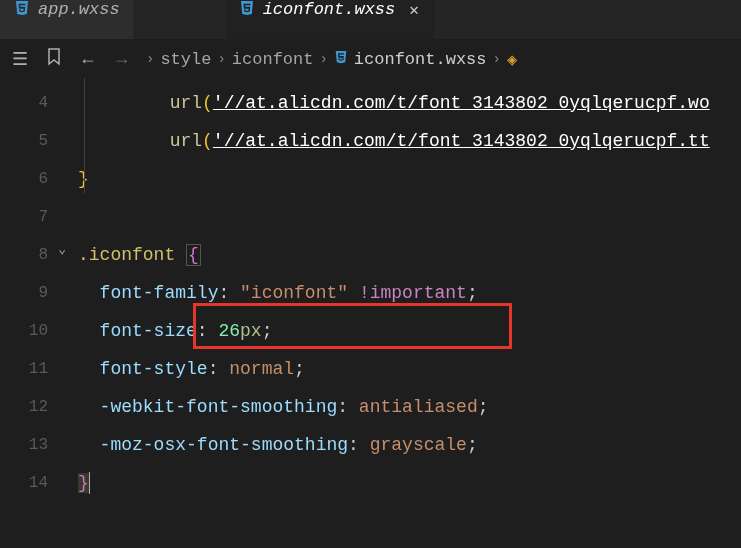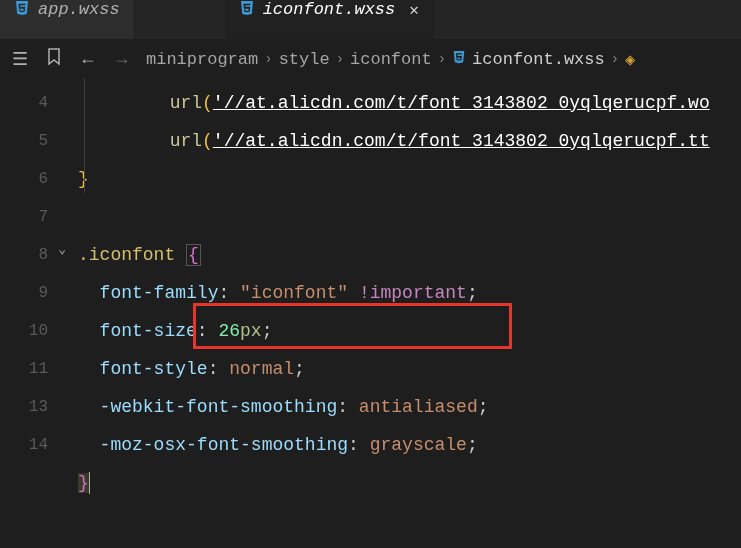--- a/index.html
+++ b/index.html
@@ -185,21 +185,20 @@
 </div>
 
 <div class="toolbar">
   <span class="tool-icon">☰</span>
   <span class="tool-icon"><svg width="16" height="18" viewBox="0 0 16 18">
         <path fill="none" stroke="#b0b0b0" stroke-width="1.5" d="M3 1h10v15l-5-4-5 4V1z"></path>
       </svg></span>
   <span class="tool-icon">←</span>
   <span class="tool-icon dim">→</span>
   <div class="breadcrumb">
-    <span>miniprogram</span>
     <span class="chev">›</span>
     <span>style</span>
     <span class="chev">›</span>
     <span>iconfont</span>
     <span class="chev">›</span>
     <span class="file-label">
       <span class="file-icon"><svg width="14" height="14" viewBox="0 0 16 16">
             <path fill="#3c99d4" d="M2 1l1.2 13L8 15l4.8-1L14 1H2zm9.4 4.2H6.2l.15 1.6h4.9l-.45 4.7L8 12.2l-2.8-.7-.2-2h1.4l.1 1 1.5.4 1.5-.4.15-1.7H4.9L4.5 3.8h7l-.1 1.4z"></path>
           </svg></span>
       <span>iconfont.wxss</span>
@@ -212,20 +211,21 @@
 <div class="editor">
   <div class="gutter">
     <div class="line-no">4</div>
     <div class="line-no">5</div>
     <div class="line-no">6</div>
     <div class="line-no">7</div>
     <div class="line-no">8</div>
     <div class="line-no">9</div>
     <div class="line-no">10</div>
     <div class="line-no">11</div>
+    <div class="line-no">12</div>
     <div class="line-no">13</div>
     <div class="line-no">14</div>
     <span class="fold-icon">⌄</span>
   </div>
   <div class="code-area">
     <div class="indent-guide ig1"></div>
 
     <div class="code-line">       <span class="tk-func">url</span><span class="tk-paren">(</span><span class="tk-url">'//at.alicdn.com/t/font_3143802_0yqlqerucpf.wo</span></div>
 
     <div class="code-line">       <span class="tk-func">url</span><span class="tk-paren">(</span><span class="tk-url">'//at.alicdn.com/t/font_3143802_0yqlqerucpf.tt</span></div>

